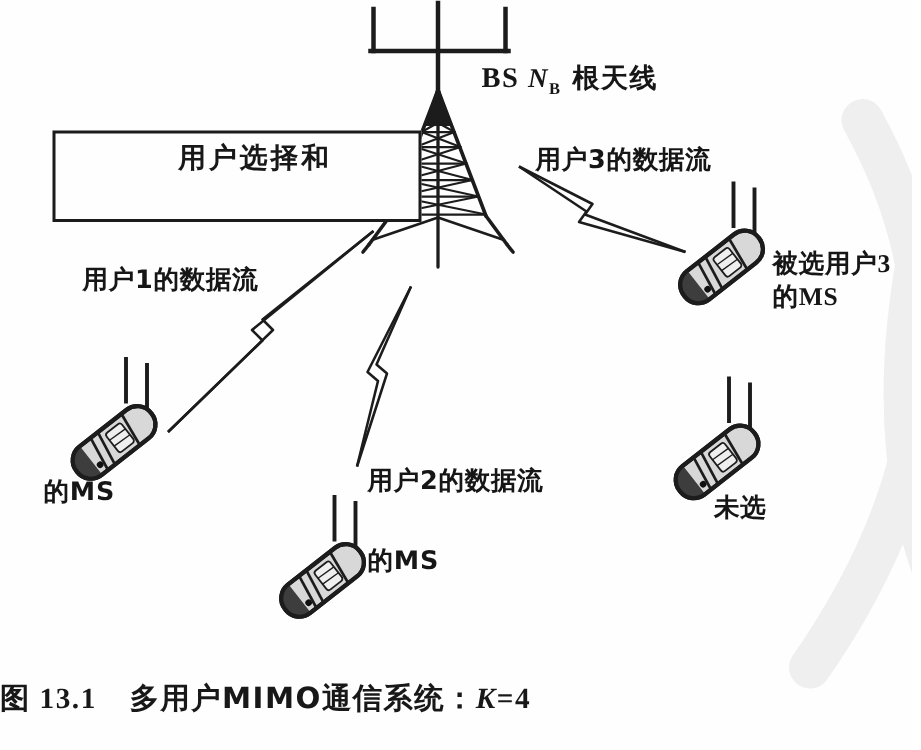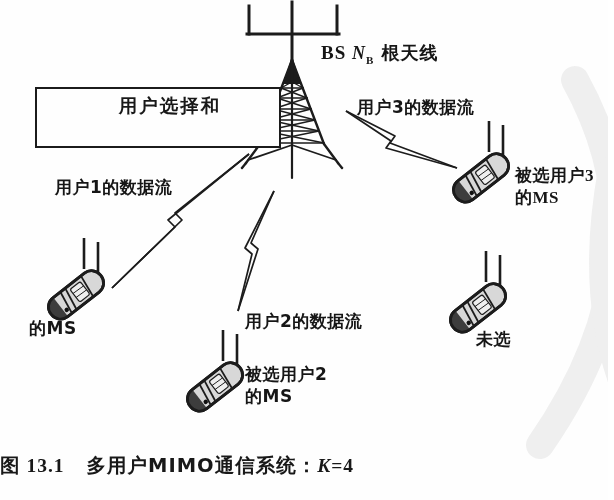--- a/index.html
+++ b/index.html
@@ -152,21 +152,20 @@
   </div>
 
   <div class="cjk" id="stream1-label">用户1的数据流</div>
   <div class="cjk" id="stream2-label">用户2的数据流</div>
   <div class="cjk" id="stream3-label">用户3的数据流</div>
 
   <div class="cjk" id="ms1-label">
     <div>的MS</div>
   </div>
   <div class="cjk" id="ms2-label">
-    <div>被选用户2</div>
     <div>的MS</div>
   </div>
   <div class="cjk" id="ms3-label">
     <div>被选用户3</div>
     <div>的MS</div>
   </div>
   <div class="cjk" id="unselected-label">未选</div>
 
   <div id="figure-caption">
     <span class="fig-no">图 13.1</span><span>多用户MIMO通信系统：</span><span class="var-italic">K</span><span class="k-val">=4</span>

